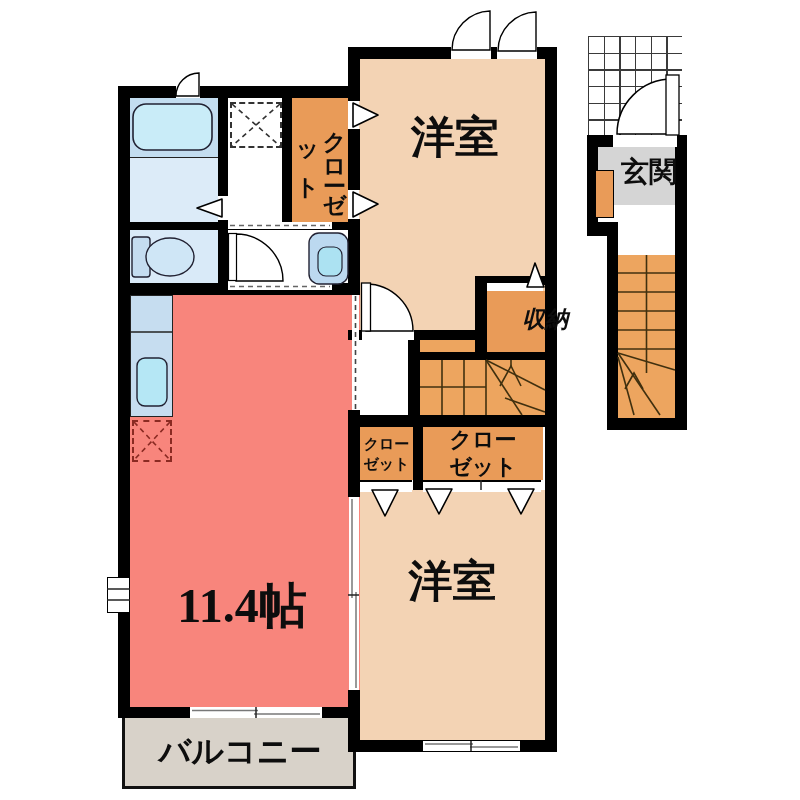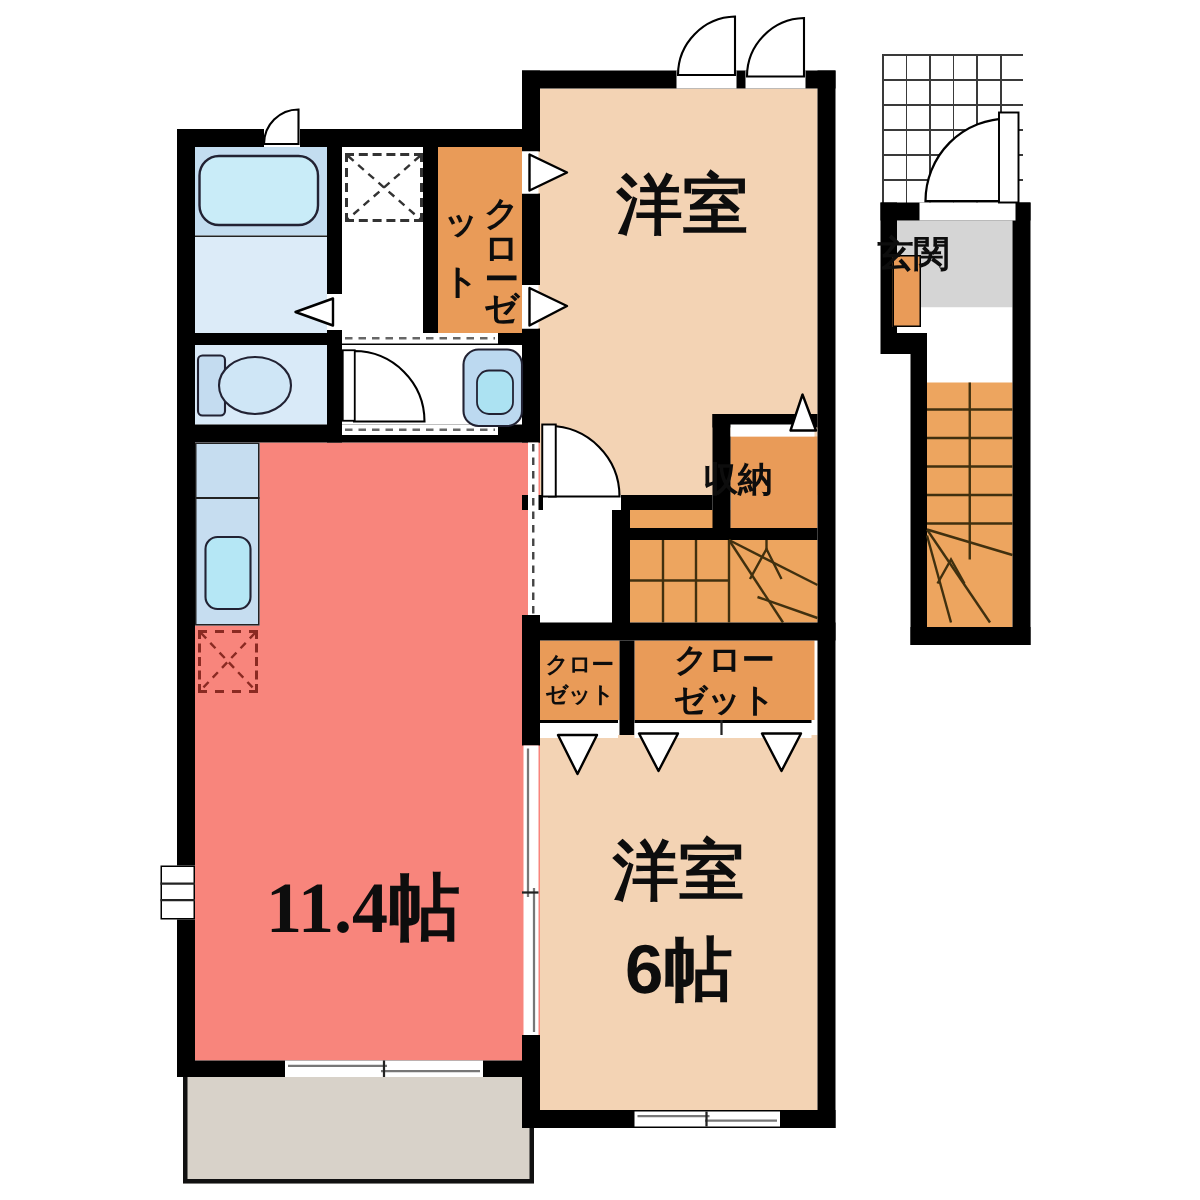--- a/index.html
+++ b/index.html
@@ -189,23 +189,23 @@
 
     <g stroke="#666" stroke-width="1.6" stroke-dasharray="5 4">
       <line x1="230" y1="225.5" x2="330" y2="225.5"></line>
       <line x1="230" y1="286.5" x2="330" y2="286.5"></line>
       <line x1="355.5" y1="296" x2="355.5" y2="409" stroke="#444"></line>
     </g>
   </svg>
 
   <div class="lbl" style="left:370px;top:112px;width:170px;font-size:44px;">洋室</div>
   <div class="lbl vtext" style="left:294px;top:112px;width:54px;height:96px;font-size:23px;line-height:27px;">クローゼット</div>
-  <div class="lbl" style="left:463px;top:306px;width:58px;font-size:23px;">収納</div>
-  <div class="lbl" style="left:572px;top:156px;width:74px;font-size:24px;">玄関</div>
+  <div class="lbl" style="left:516px;top:306px;width:58px;font-size:23px;font-style:italic;">収納</div>
+  <div class="lbl" style="left:612px;top:156px;width:74px;font-size:28px;">玄関</div>
   <div class="lbl pre" style="left:360px;top:434px;width:53px;font-size:15px;line-height:20px;">クロー
 ゼット</div>
   <div class="lbl pre" style="left:425px;top:426px;width:116px;font-size:22px;line-height:27px;">クロー
 ゼット</div>
   <div class="lbl" style="left:128px;top:578px;width:228px;font-size:48px;font-family:Liberation Serif, serif;">11.4帖</div>
   <div class="lbl" style="left:365px;top:556px;width:175px;font-size:44px;">洋室</div>
-  <div class="lbl" style="left:375px;top:620px;width:155px;font-size:46px;">6帖</div>
+  <div class="lbl" style="left:140px;top:733px;width:200px;font-size:32px;">バルコニー</div>
 
 </div>
 
 </body></html>

